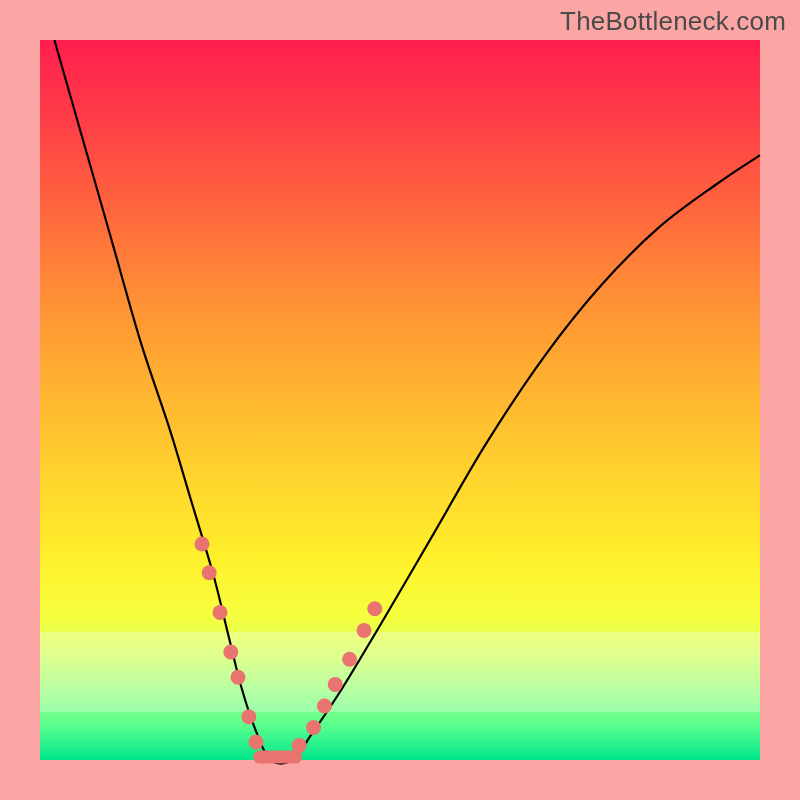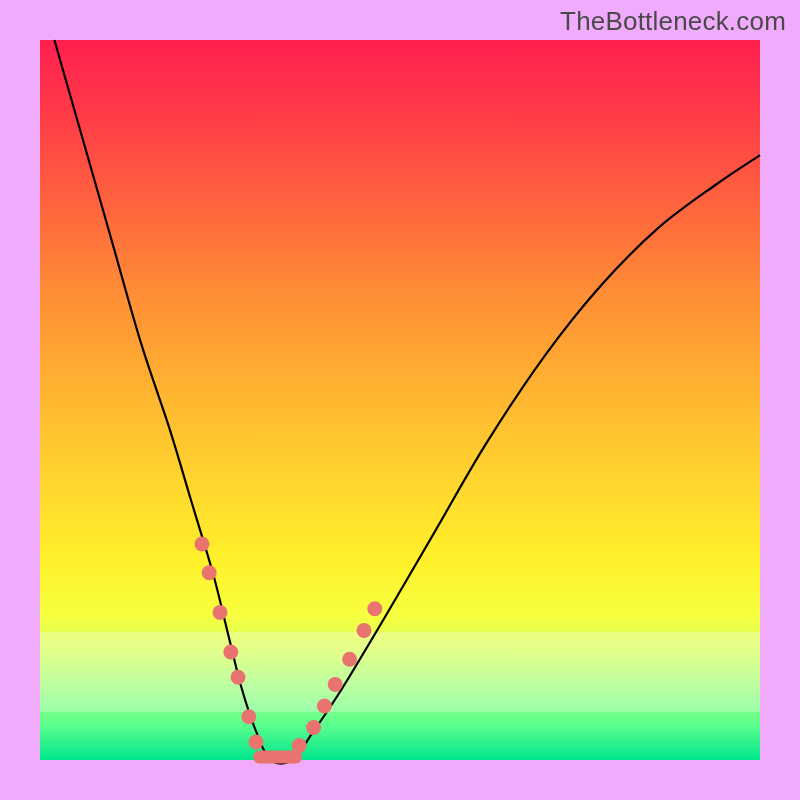--- a/index.html
+++ b/index.html
@@ -8,21 +8,21 @@
     width: 800px;
     height: 800px;
     overflow: hidden;
     background: #000;
     font-family: Arial, Helvetica, sans-serif;
   }
   .frame {
     position: relative;
     width: 800px;
     height: 800px;
-    background: #f0abfc;
+    background: #fca5a5;
   }
   .watermark {
     position: absolute;
     top: 6px;
     right: 14px;
     color: #4a4a4a;
     font-size: 26px;
     font-weight: 400;
     letter-spacing: 0.2px;
     z-index: 10;

